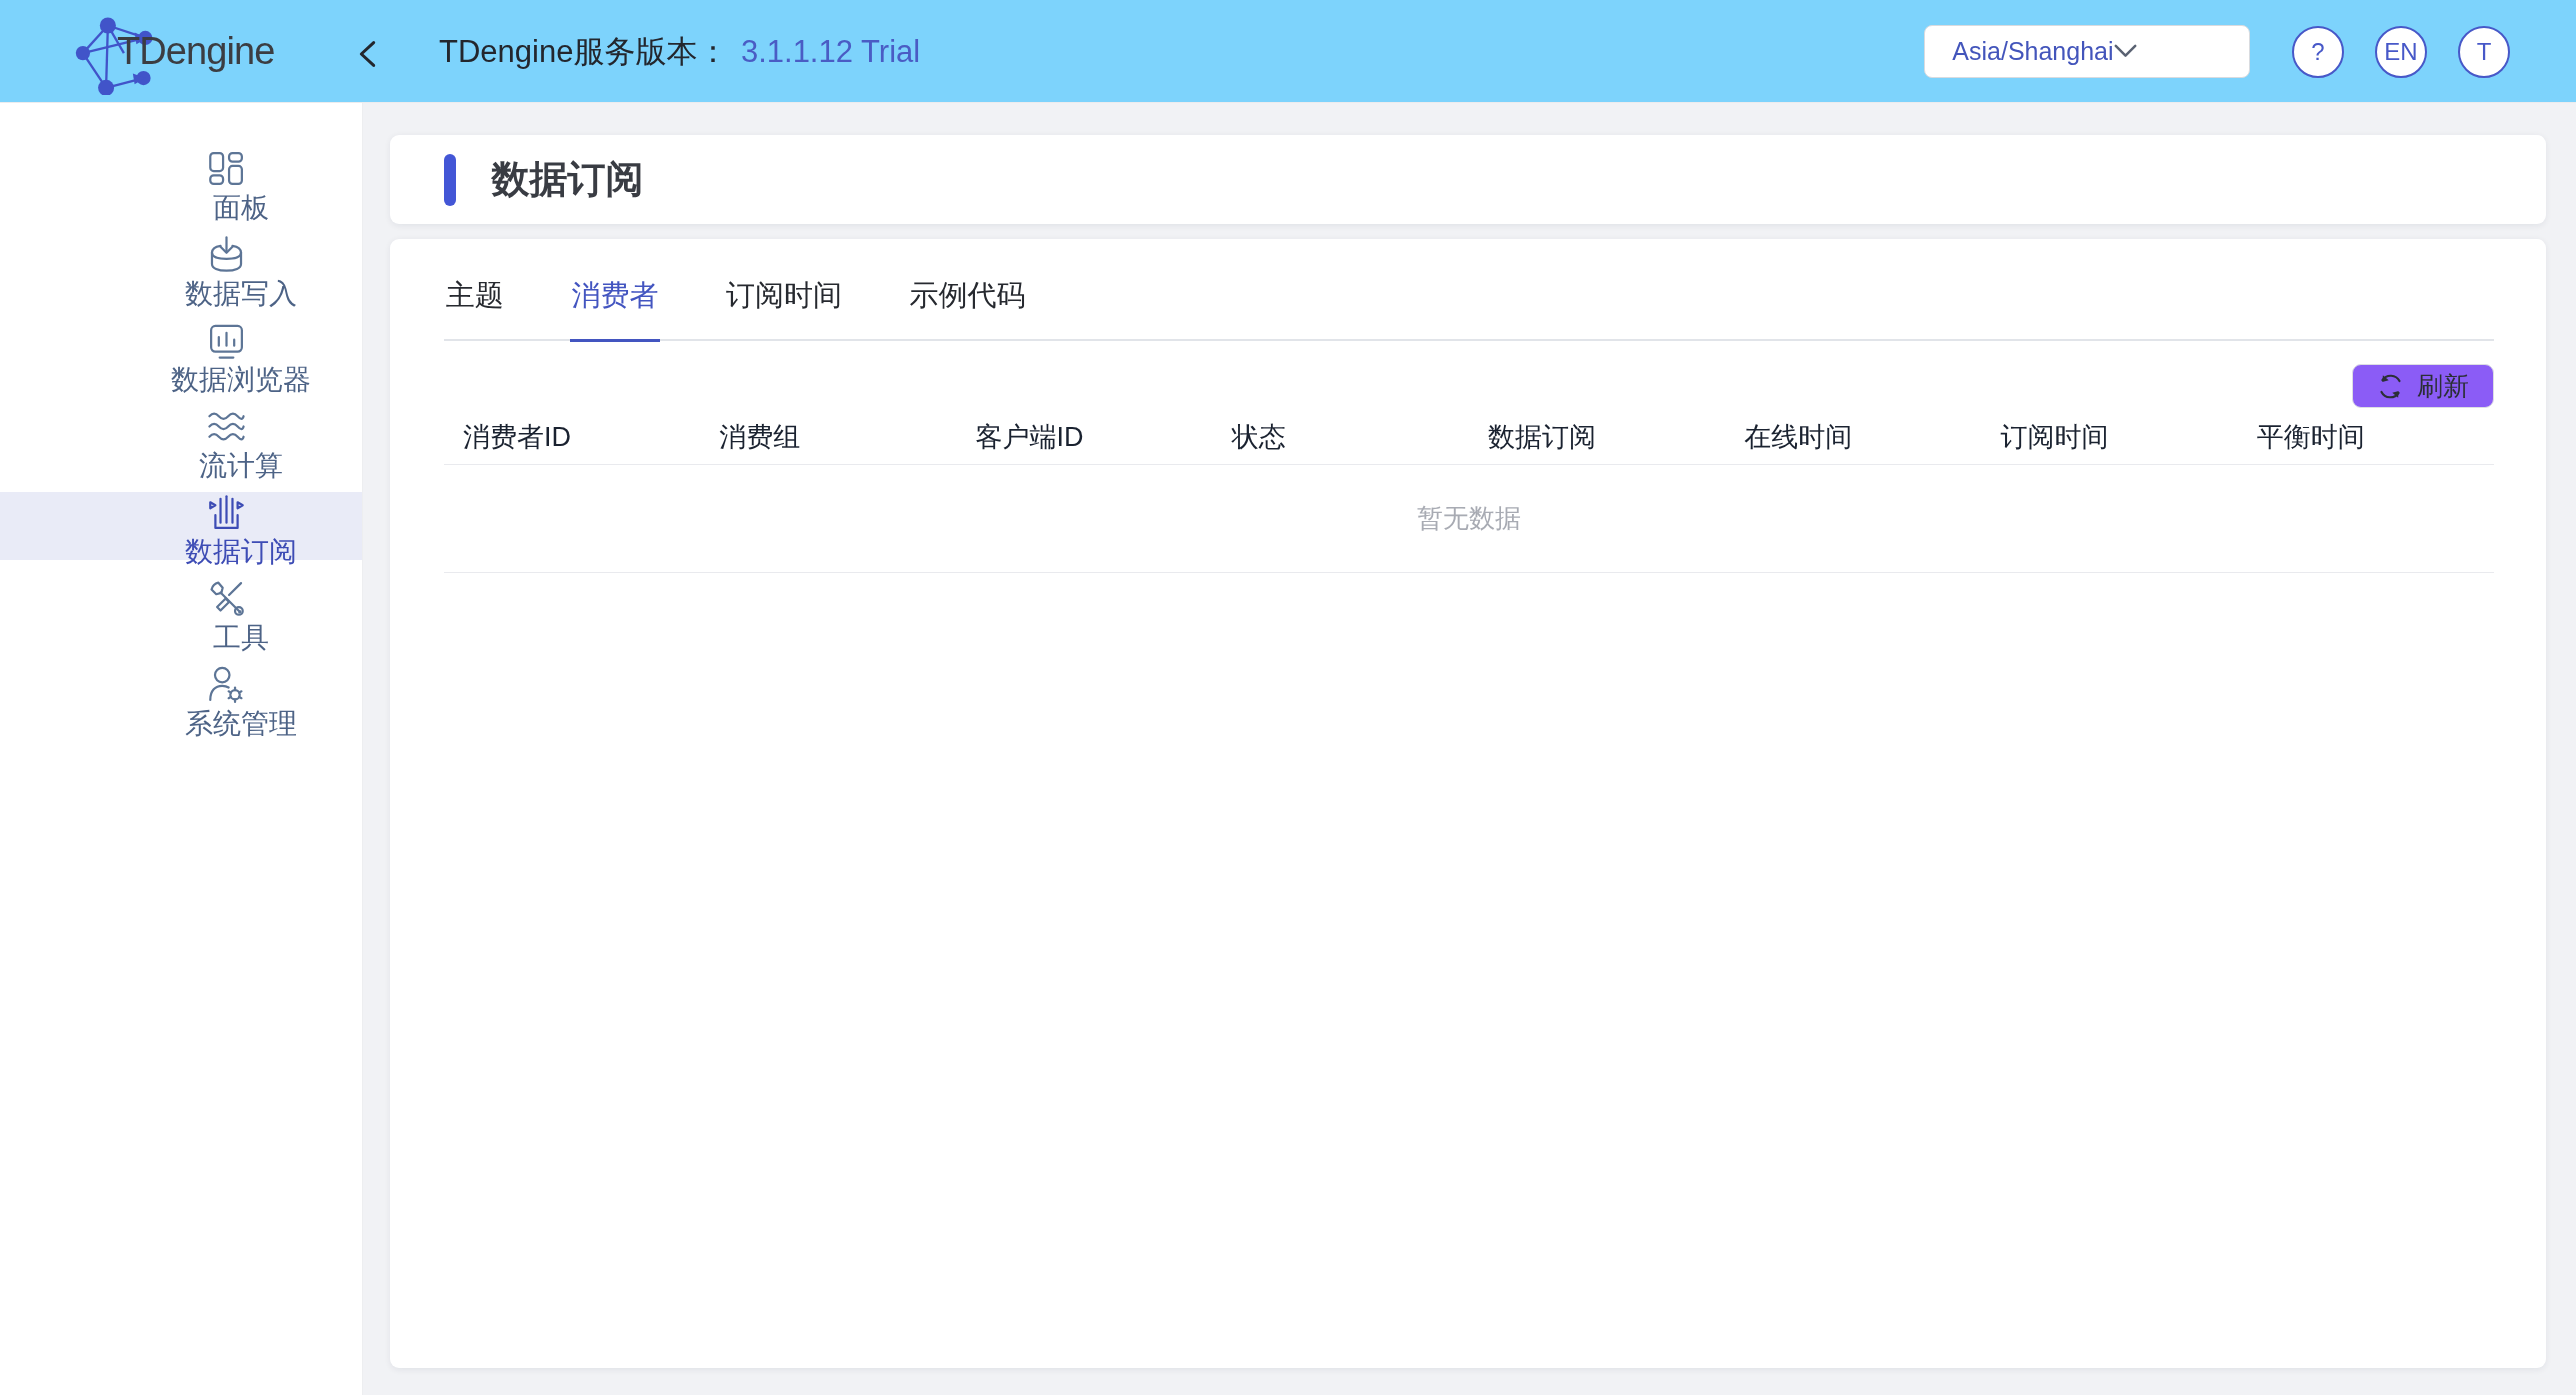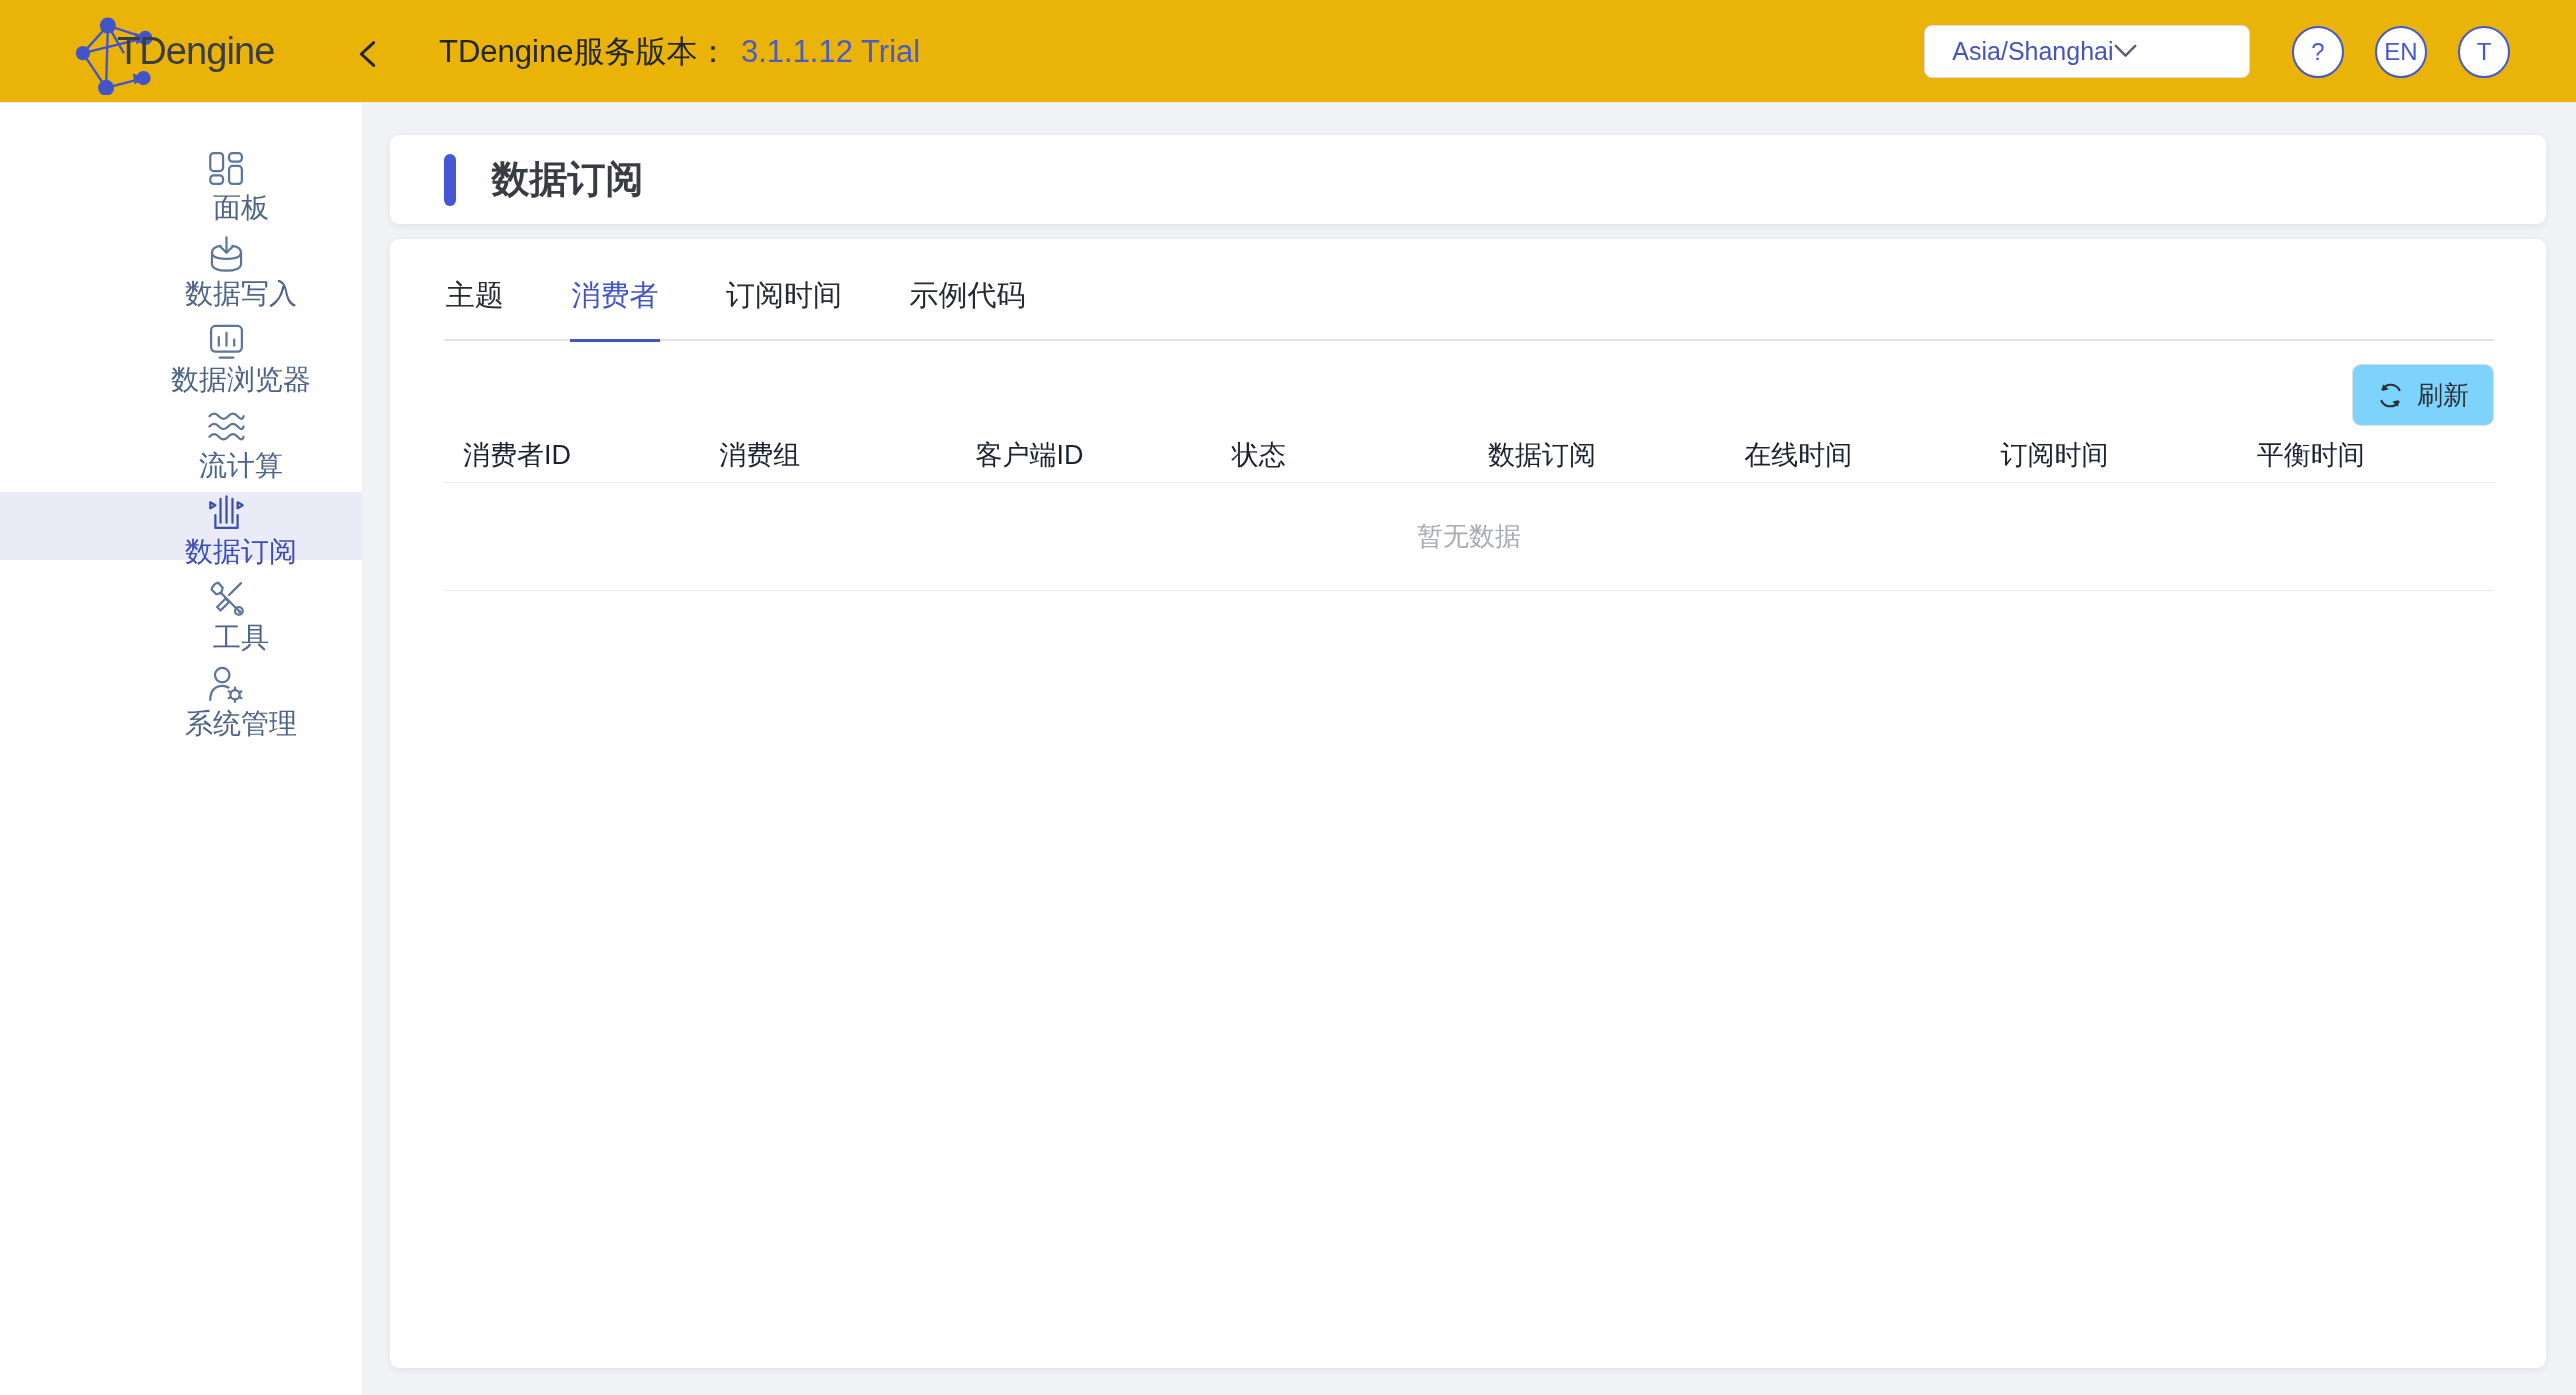--- a/index.html
+++ b/index.html
@@ -6,21 +6,21 @@
   html,body { width:2576px; height:1395px; }
   body {
     font-family:"Liberation Sans","DejaVu Sans",sans-serif;
     background:#f1f2f5; color:#333; overflow:hidden;
   }
   #app { position:relative; width:2576px; height:1395px; }
 
   
   .header {
     position:absolute; top:0; left:0; right:0; height:103px;
-    background:#eab308; border-bottom:1.8px solid #ececee; z-index:5;padding-left:36px;
+    background:#7dd3fc; border-bottom:1.8px solid #ececee; z-index:5;padding-left:36px;
   }
   .brand { position:absolute; left:70px; top:5.4px; width:206px; height:92px; cursor:pointer; }
   .brand svg { position:absolute; left:0; top:7.2px; }
   .brand-text {
     position:absolute; left:47px; top:25px; font-size:38px; font-weight:500;
     color:#3b3d42; letter-spacing:-0.9px;
   }
   .collapse-btn {
     position:absolute; left:348px; top:34px; width:39px; height:39px;
     display:flex; align-items:center; justify-content:center; cursor:pointer;
@@ -74,22 +74,22 @@
   .page-title { margin-left:36px; font-size:38px; font-weight:600; color:#393c43; }
 
   .content-card { margin:15px 30px 0 27px; height:1129px; padding:0 52px 0 54px; }
 
   .tabs { display:flex; gap:64px; padding-top:37px; border-bottom:2.7px solid #e1e4e9; }
   .tab { font-size:29px; color:#26292f; padding:0 1.8px 23px 1.8px; cursor:pointer; }
   .tab.active { color:#4355c0; font-weight:500; border-bottom:3.6px solid #4355c0; margin-bottom:-3.1px; }
 
   .toolbar { display:flex; justify-content:flex-end; margin-top:23px; }
   .refresh-btn {
-    height:62px; padding:0 24px; border:1.8px solid #dcdee3; border-radius:9px;
-    background:#7dd3fc; display:flex; align-items:center; gap:13.4px;
+    height:44px; padding:0 24px; border:1.8px solid #dcdee3; border-radius:9px;
+    background:#8b5cf6; display:flex; align-items:center; gap:13.4px;
     font-size:26px; color:#2b2f36; cursor:pointer;
   }
 
   .grid-table { width:100%; margin-top:1.8px; }
   .grid-row { display:grid; grid-template-columns:repeat(8,1fr); }
   .grid-head { border-bottom:1.8px solid #e9eaee; }
   .grid-head .cell {
     height:54px; display:flex; align-items:center; padding-left:19px;
     font-size:27px; font-weight:500; color:#1a2230; white-space:nowrap;
   }

